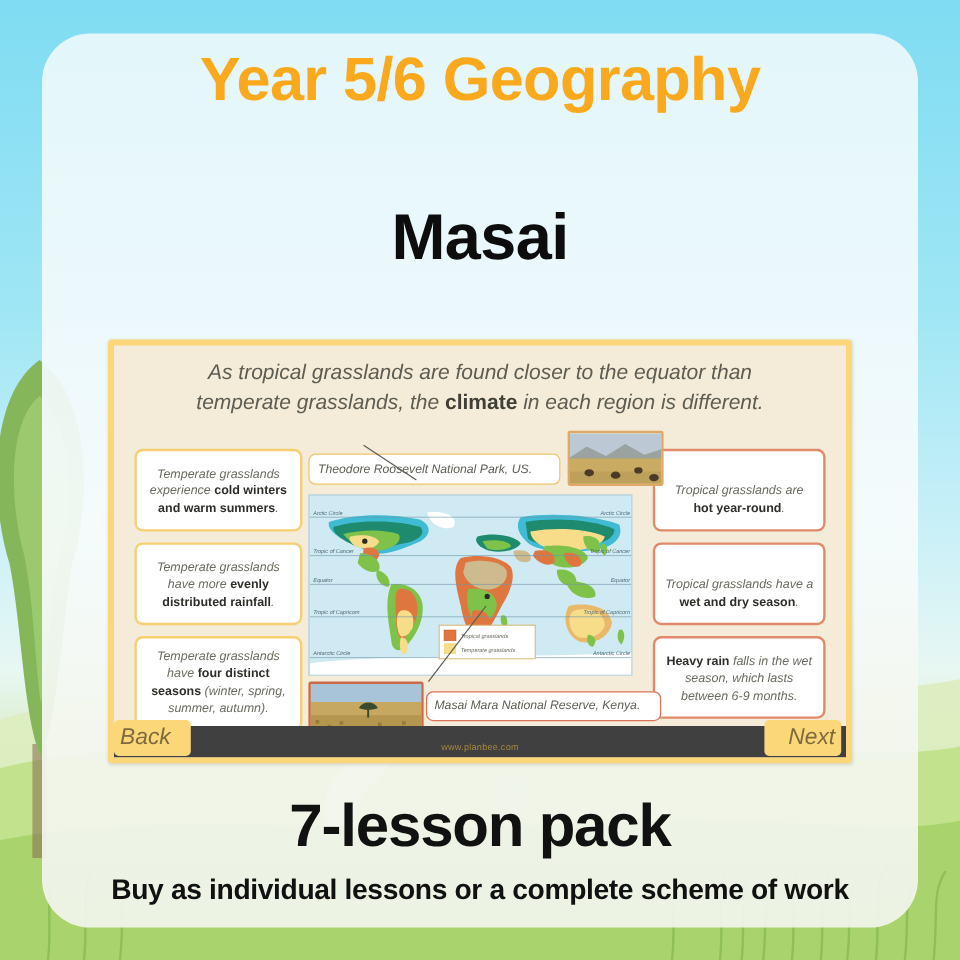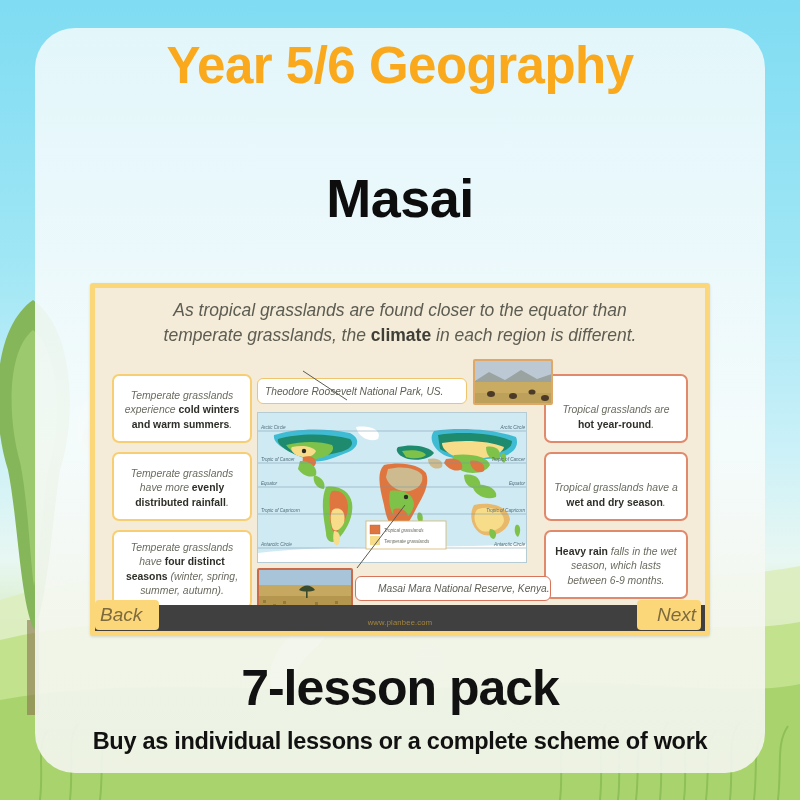--- a/index.html
+++ b/index.html
@@ -95,21 +95,21 @@
   .map-wrap svg { display:block; }
 
   .photo-row2 { position:absolute; left:0; top:196px; width:296px; height:48px; }
   .photo-bot {
     position:absolute; left:0; top:0; width:96px; height:48px;
     border:2px solid #c96a4a; border-radius:2px; overflow:hidden;
   }
   .caption-bot {
     position:absolute; left:98px; top:8px; width:196px; height:25px;
     background:#fff; border:1.7px solid #d9735a; border-radius:6px;
-    display:flex; align-items:center; padding-left:22px;
+    display:flex; align-items:center; padding-left:6px;
     font-size:10.2px; font-style:italic; color:#5e5e54; white-space:nowrap;
   }
 
   
   .navbar {
     position:absolute; left:0; right:0; bottom:0; height:26px;
     background:#404040;
   }
   .nav-back, .nav-next {
     position:absolute; bottom:1px; height:30px; width:64px;

